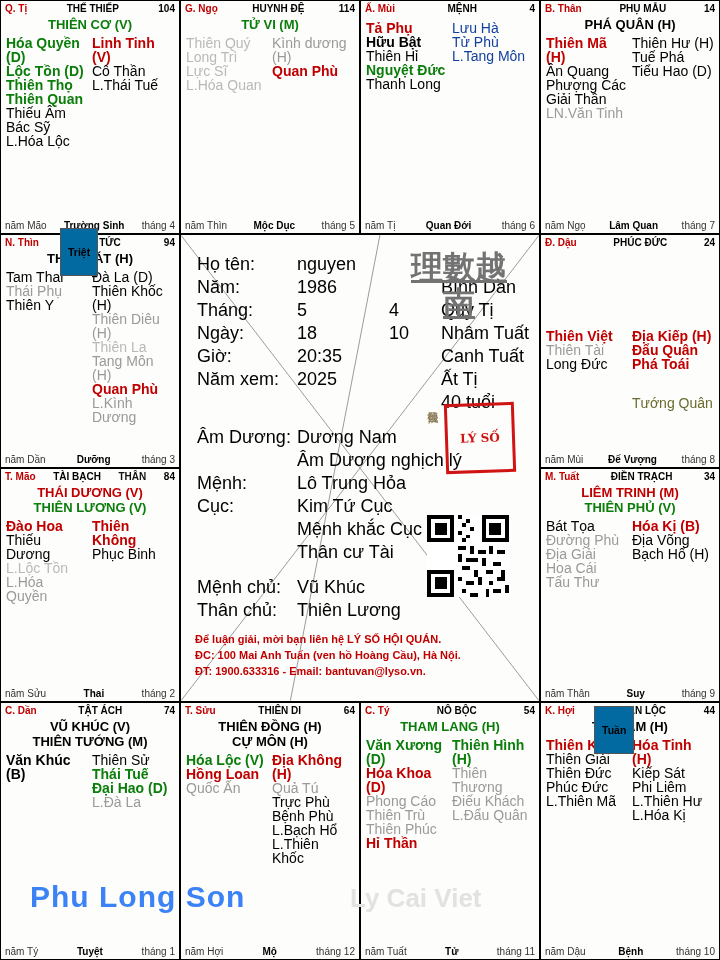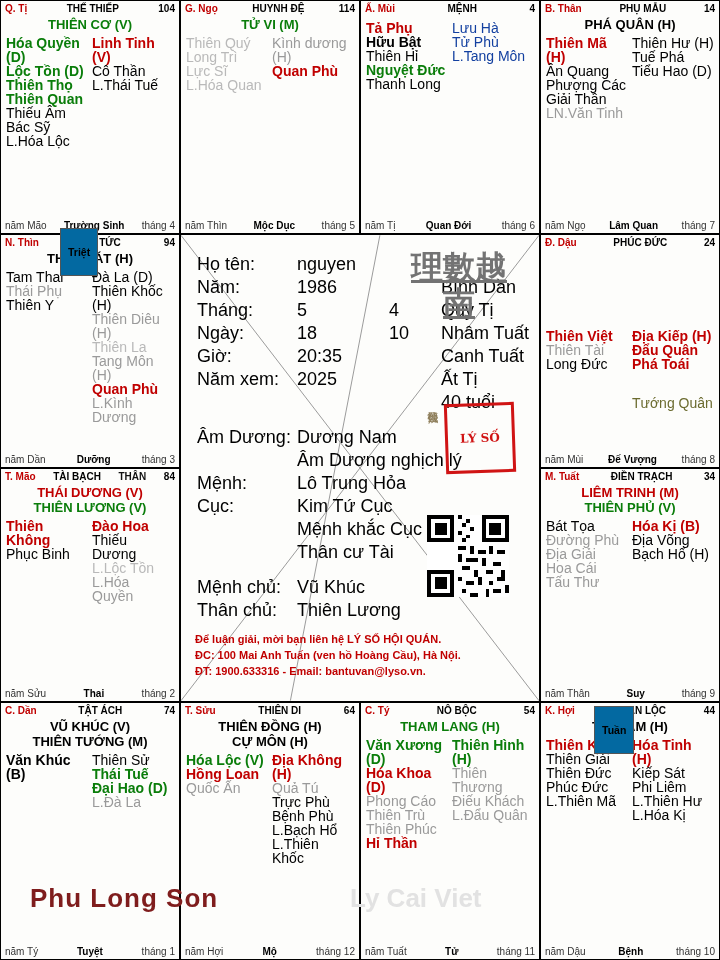--- a/index.html
+++ b/index.html
@@ -128,21 +128,21 @@
     color:#8a7a55;font-size:11px;line-height:13px;
     writing-mode:vertical-rl;
     font-family:"DejaVu Serif", serif;
   }
   .qr{
     position:absolute;right:30px;top:280px;
     width:82px;height:82px;
   }
   .wm{
     position:absolute;left:30px;bottom:46px;
-    font-size:26px;color:#7f1d1d;font-weight:bold;
+    font-size:30px;color:#3b82f6;font-weight:bold;
     letter-spacing:1px;
     white-space:nowrap;
     z-index:0;
   }
   .wm2{
     position:absolute;left:350px;bottom:46px;
     font-size:26px;color:#e2e2e2;font-weight:bold;
     white-space:nowrap;z-index:0;
   }
 </style>
@@ -494,28 +494,28 @@
       <span class="cung">TÀI BẠCH</span>
       <span style="font-weight:bold">THÂN</span>
       <span class="num">84</span>
     </div>
     <div class="mainstars">
       <div class="ms-red">THÁI DƯƠNG (V)</div>
       <div class="ms-green">THIÊN LƯƠNG (V)</div>
     </div>
     <div class="cols">
       <div class="col">
-        <div class="s-red">Thiên Không</div>
-        <div class="s-black">Phục Binh</div>
-      </div>
-      <div class="col">
         <div class="s-red">Đào Hoa</div>
         <div class="s-black">Thiếu Dương</div>
         <div class="s-lgray">L.Lộc Tồn</div>
         <div class="s-gray">L.Hóa Quyền</div>
+      </div>
+      <div class="col">
+        <div class="s-red">Thiên Không</div>
+        <div class="s-black">Phục Binh</div>
       </div>
     </div>
     <div class="bots">
       <span class="nam">năm Sửu</span>
       <span class="mid">Thai</span>
       <span class="thang">tháng 2</span>
     </div>
   </div>
 
   <div class="cell">

